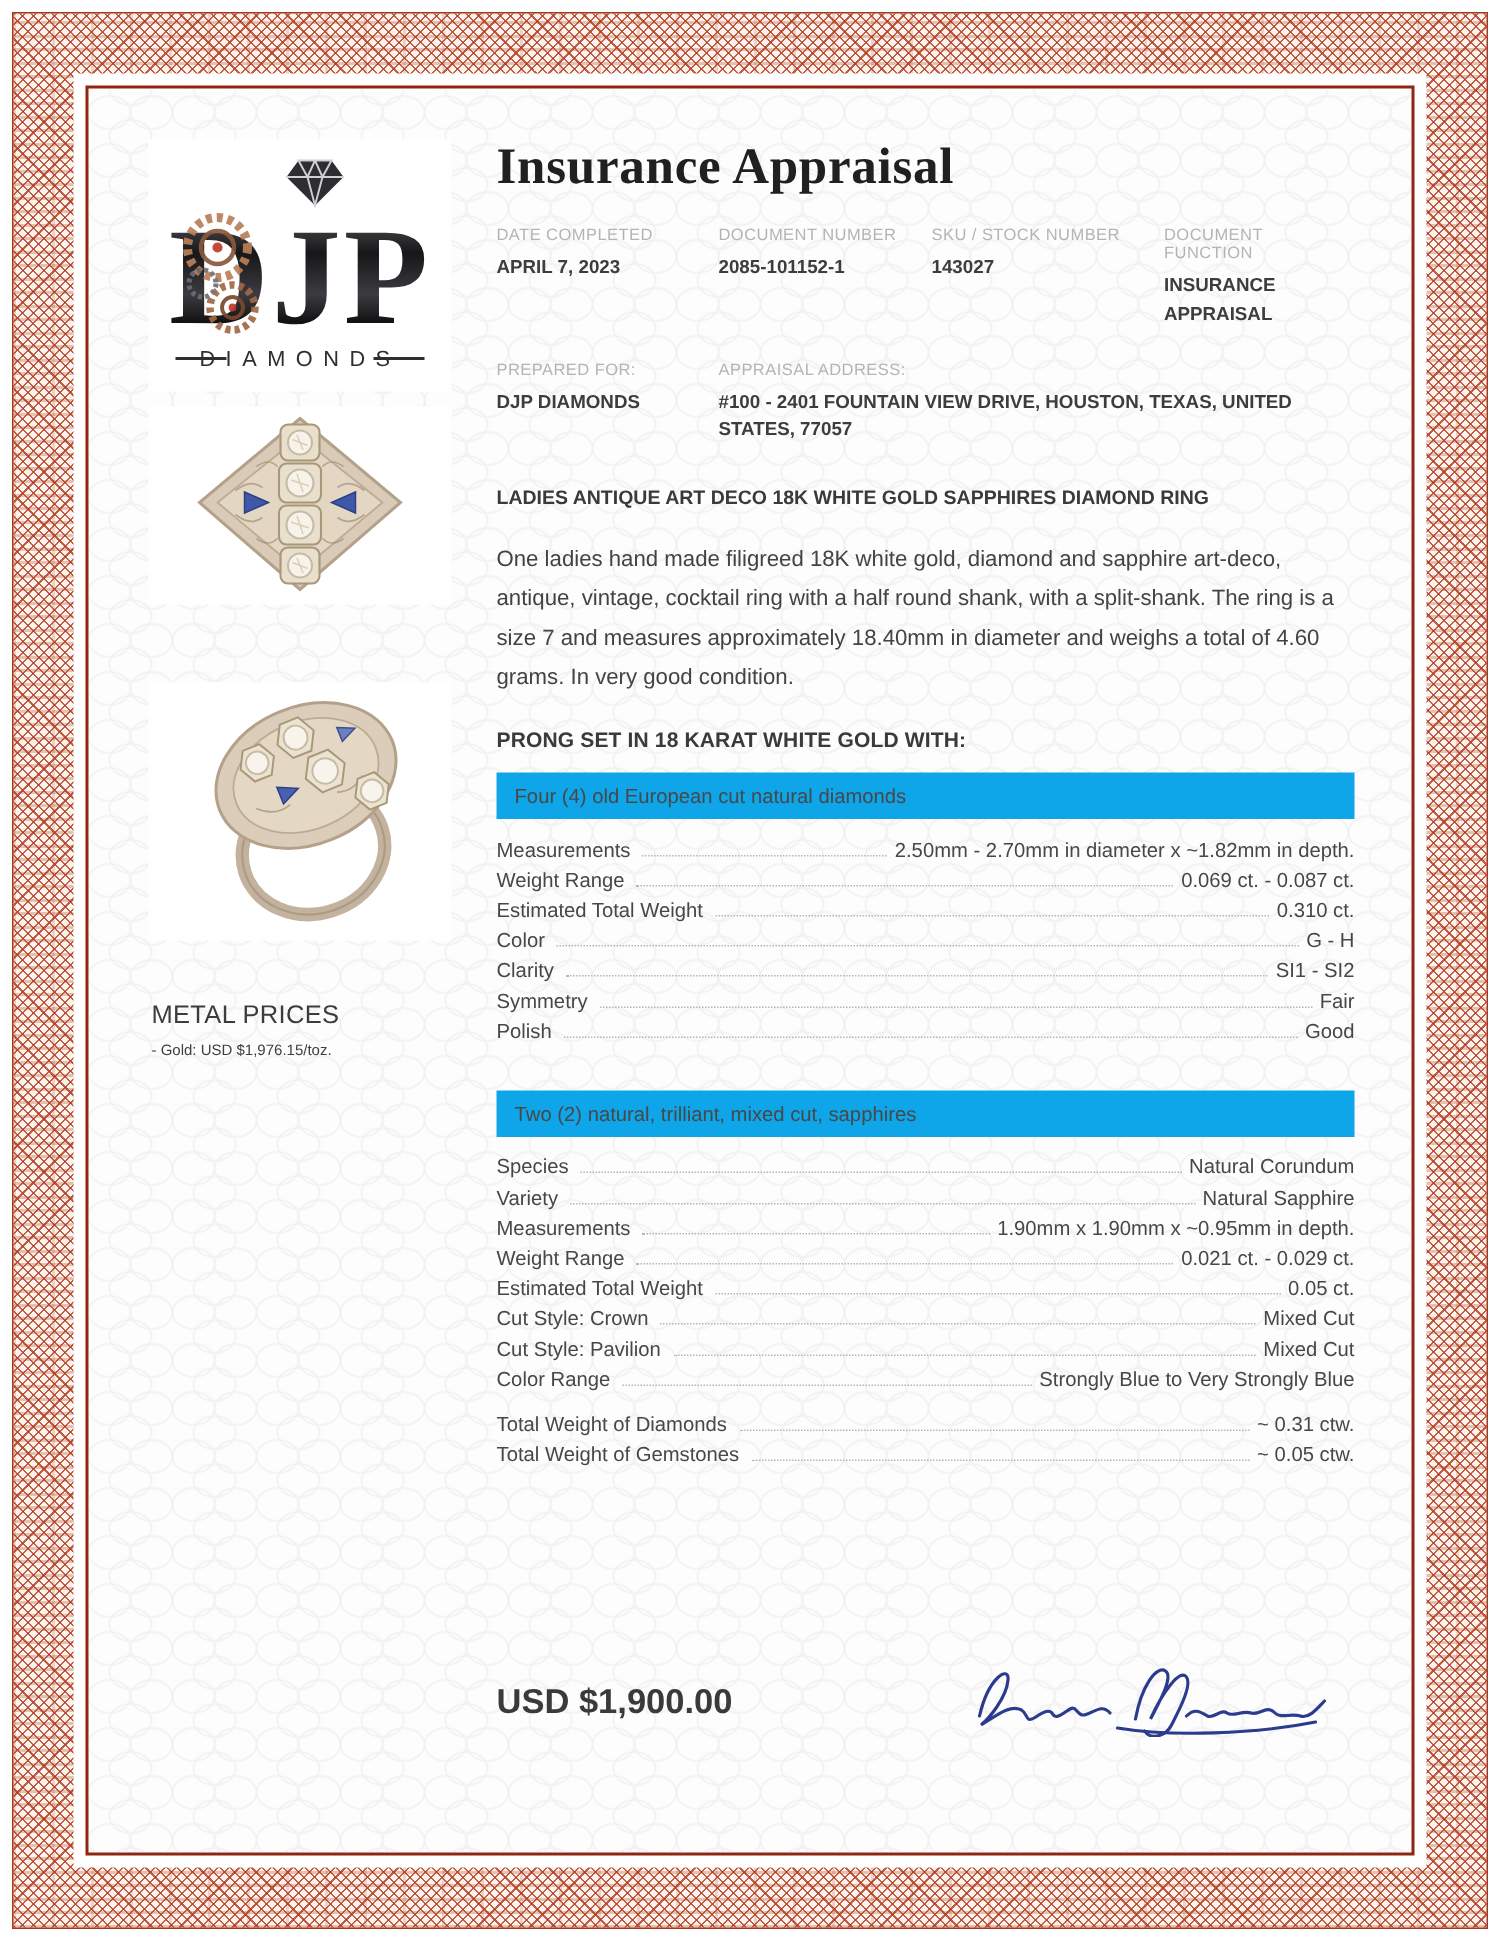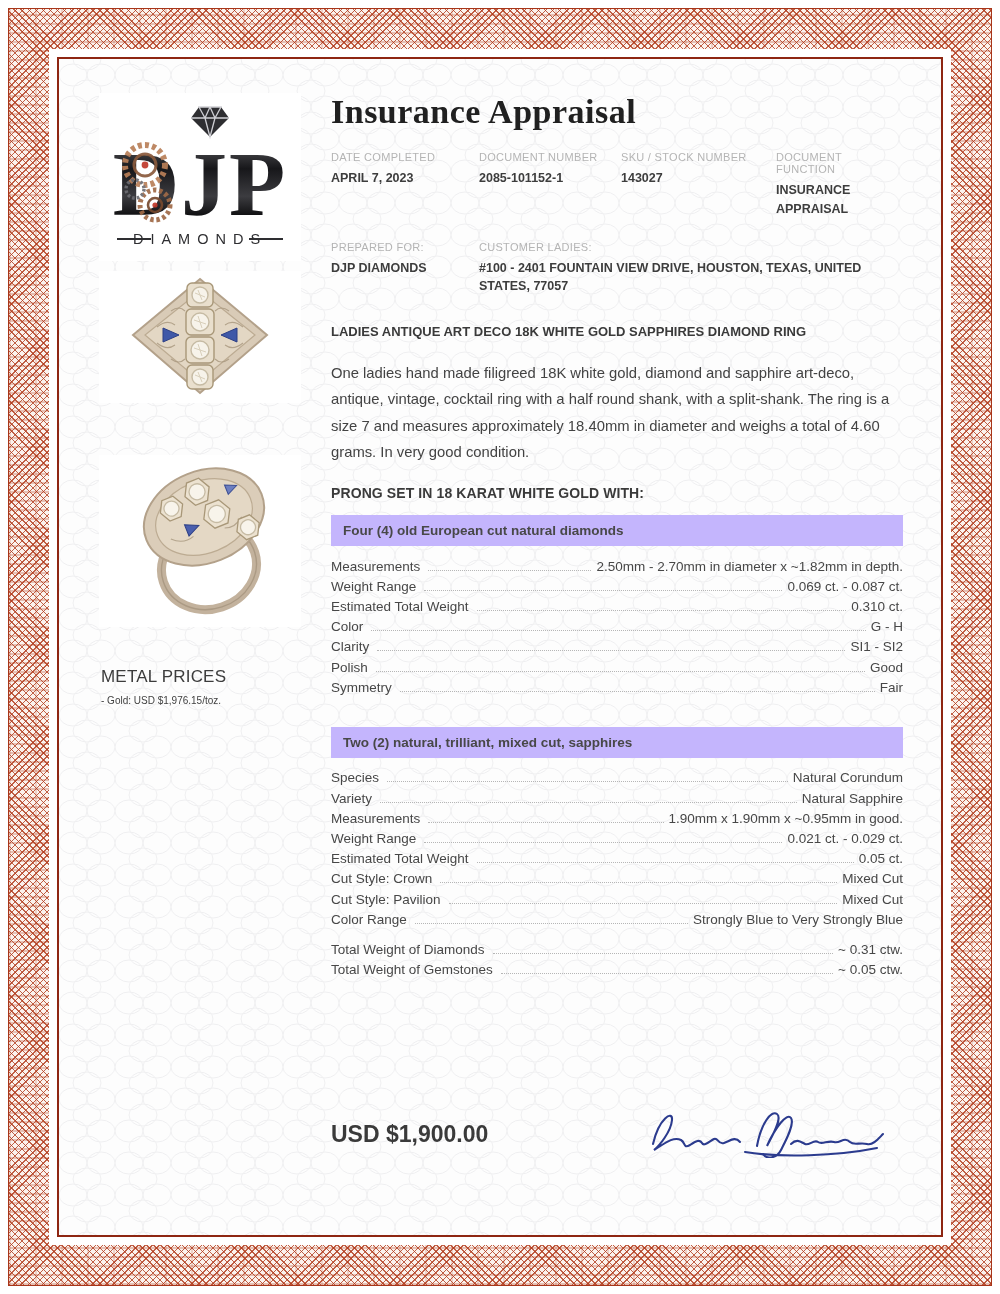--- a/index.html
+++ b/index.html
@@ -60,22 +60,22 @@
     margin-top:20px;
   }
   .meta-grid2 { display:grid; grid-template-columns:148px 1fr; margin-top:22px; }
   .meta-label { font-size:11px; color:#b4b4b4; letter-spacing:.3px; }
   .meta-value { font-size:12.5px; font-weight:bold; color:#3d3d3d; margin-top:6px; line-height:1.5; }
   .addr-value { max-width:385px; }
   .item-title { margin-top:26px; font-size:13px; font-weight:bold; color:#3a3a3a; line-height:1.55; }
   .item-desc { margin-top:18px; font-size:14.8px; color:#434343; line-height:1.78; }
   .prong-head { margin-top:20px; font-size:14px; font-weight:bold; color:#3a3a3a; letter-spacing:.1px; }
   .section-bar {
-    margin-top:14px; background:#c4b5fd; color:#484848;
-    font-size:13.5px; padding:7px 12px 6px; line-height:1.3;font-weight:bold;
+    margin-top:14px; background:#0ea5e9; color:#484848;
+    font-size:13.5px; padding:7px 12px 6px; line-height:1.3;
   }
   .sec-gap { margin-top:30px; }
   .rows { margin-top:10px; }
   .spec-row { display:flex; align-items:baseline; font-size:13.5px; color:#474747; padding:2.6px 0; }
   .spec-row .lbl { white-space:nowrap; }
   .spec-row .dots { flex:1 1 auto; border-bottom:1px dotted #b6b6b6; margin:0 5px 3px 8px; min-width:12px; }
   .spec-row .val { white-space:nowrap; text-align:right; }
   
   .value-sig { display:flex; gap:48px; margin-top:118px; }
   .vs-col { flex:1 1 0; }
@@ -253,21 +253,21 @@
             <div class="meta-value">INSURANCE APPRAISAL</div>
           </div>
         </div>
 
         <div class="meta-grid2">
           <div>
             <div class="meta-label">PREPARED FOR:</div>
             <div class="meta-value">DJP DIAMONDS</div>
           </div>
           <div>
-            <div class="meta-label">CUSTOMER LADIES:</div>
+            <div class="meta-label">APPRAISAL ADDRESS:</div>
             <div class="meta-value addr-value">#100 - 2401 FOUNTAIN VIEW DRIVE, HOUSTON, TEXAS, UNITED STATES, 77057</div>
           </div>
         </div>
 
         <div class="item-title">LADIES ANTIQUE ART DECO 18K WHITE GOLD SAPPHIRES DIAMOND RING</div>
         <div class="item-desc">One ladies hand made filigreed 18K white gold, diamond and sapphire art-deco, antique, vintage, cocktail ring with a half round shank, with a split-shank. The ring is a size 7 and measures approximately 18.40mm in diameter and weighs a total of 4.60 grams. In very good condition.</div>
         <div class="prong-head">PRONG SET IN 18 KARAT WHITE GOLD WITH:</div>
 
         <div>
           <div class="section-bar">Four (4)  old European cut natural diamonds</div>
@@ -291,49 +291,49 @@
                 <span class="lbl">Color</span>
                 <span class="dots"></span>
                 <span class="val">G - H</span>
               </div>
               <div class="spec-row">
                 <span class="lbl">Clarity</span>
                 <span class="dots"></span>
                 <span class="val">SI1 - SI2</span>
               </div>
               <div class="spec-row">
+                <span class="lbl">Symmetry</span>
+                <span class="dots"></span>
+                <span class="val">Fair</span>
+              </div>
+              <div class="spec-row">
                 <span class="lbl">Polish</span>
                 <span class="dots"></span>
                 <span class="val">Good</span>
-              </div>
-              <div class="spec-row">
-                <span class="lbl">Symmetry</span>
-                <span class="dots"></span>
-                <span class="val">Fair</span>
               </div>
             </div>
         </div>
 
         <div>
           <div class="section-bar sec-gap">Two (2) natural, trilliant, mixed cut, sapphires</div>
           <div class="rows">
               <div class="spec-row">
                 <span class="lbl">Species</span>
                 <span class="dots"></span>
                 <span class="val">Natural Corundum</span>
               </div>
               <div class="spec-row">
                 <span class="lbl">Variety</span>
                 <span class="dots"></span>
                 <span class="val">Natural Sapphire</span>
               </div>
               <div class="spec-row">
                 <span class="lbl">Measurements</span>
                 <span class="dots"></span>
-                <span class="val">1.90mm x 1.90mm x ~0.95mm in good.</span>
+                <span class="val">1.90mm x 1.90mm x ~0.95mm in depth.</span>
               </div>
               <div class="spec-row">
                 <span class="lbl">Weight Range</span>
                 <span class="dots"></span>
                 <span class="val">0.021 ct. - 0.029 ct.</span>
               </div>
               <div class="spec-row">
                 <span class="lbl">Estimated Total Weight</span>
                 <span class="dots"></span>
                 <span class="val">0.05 ct.</span>

